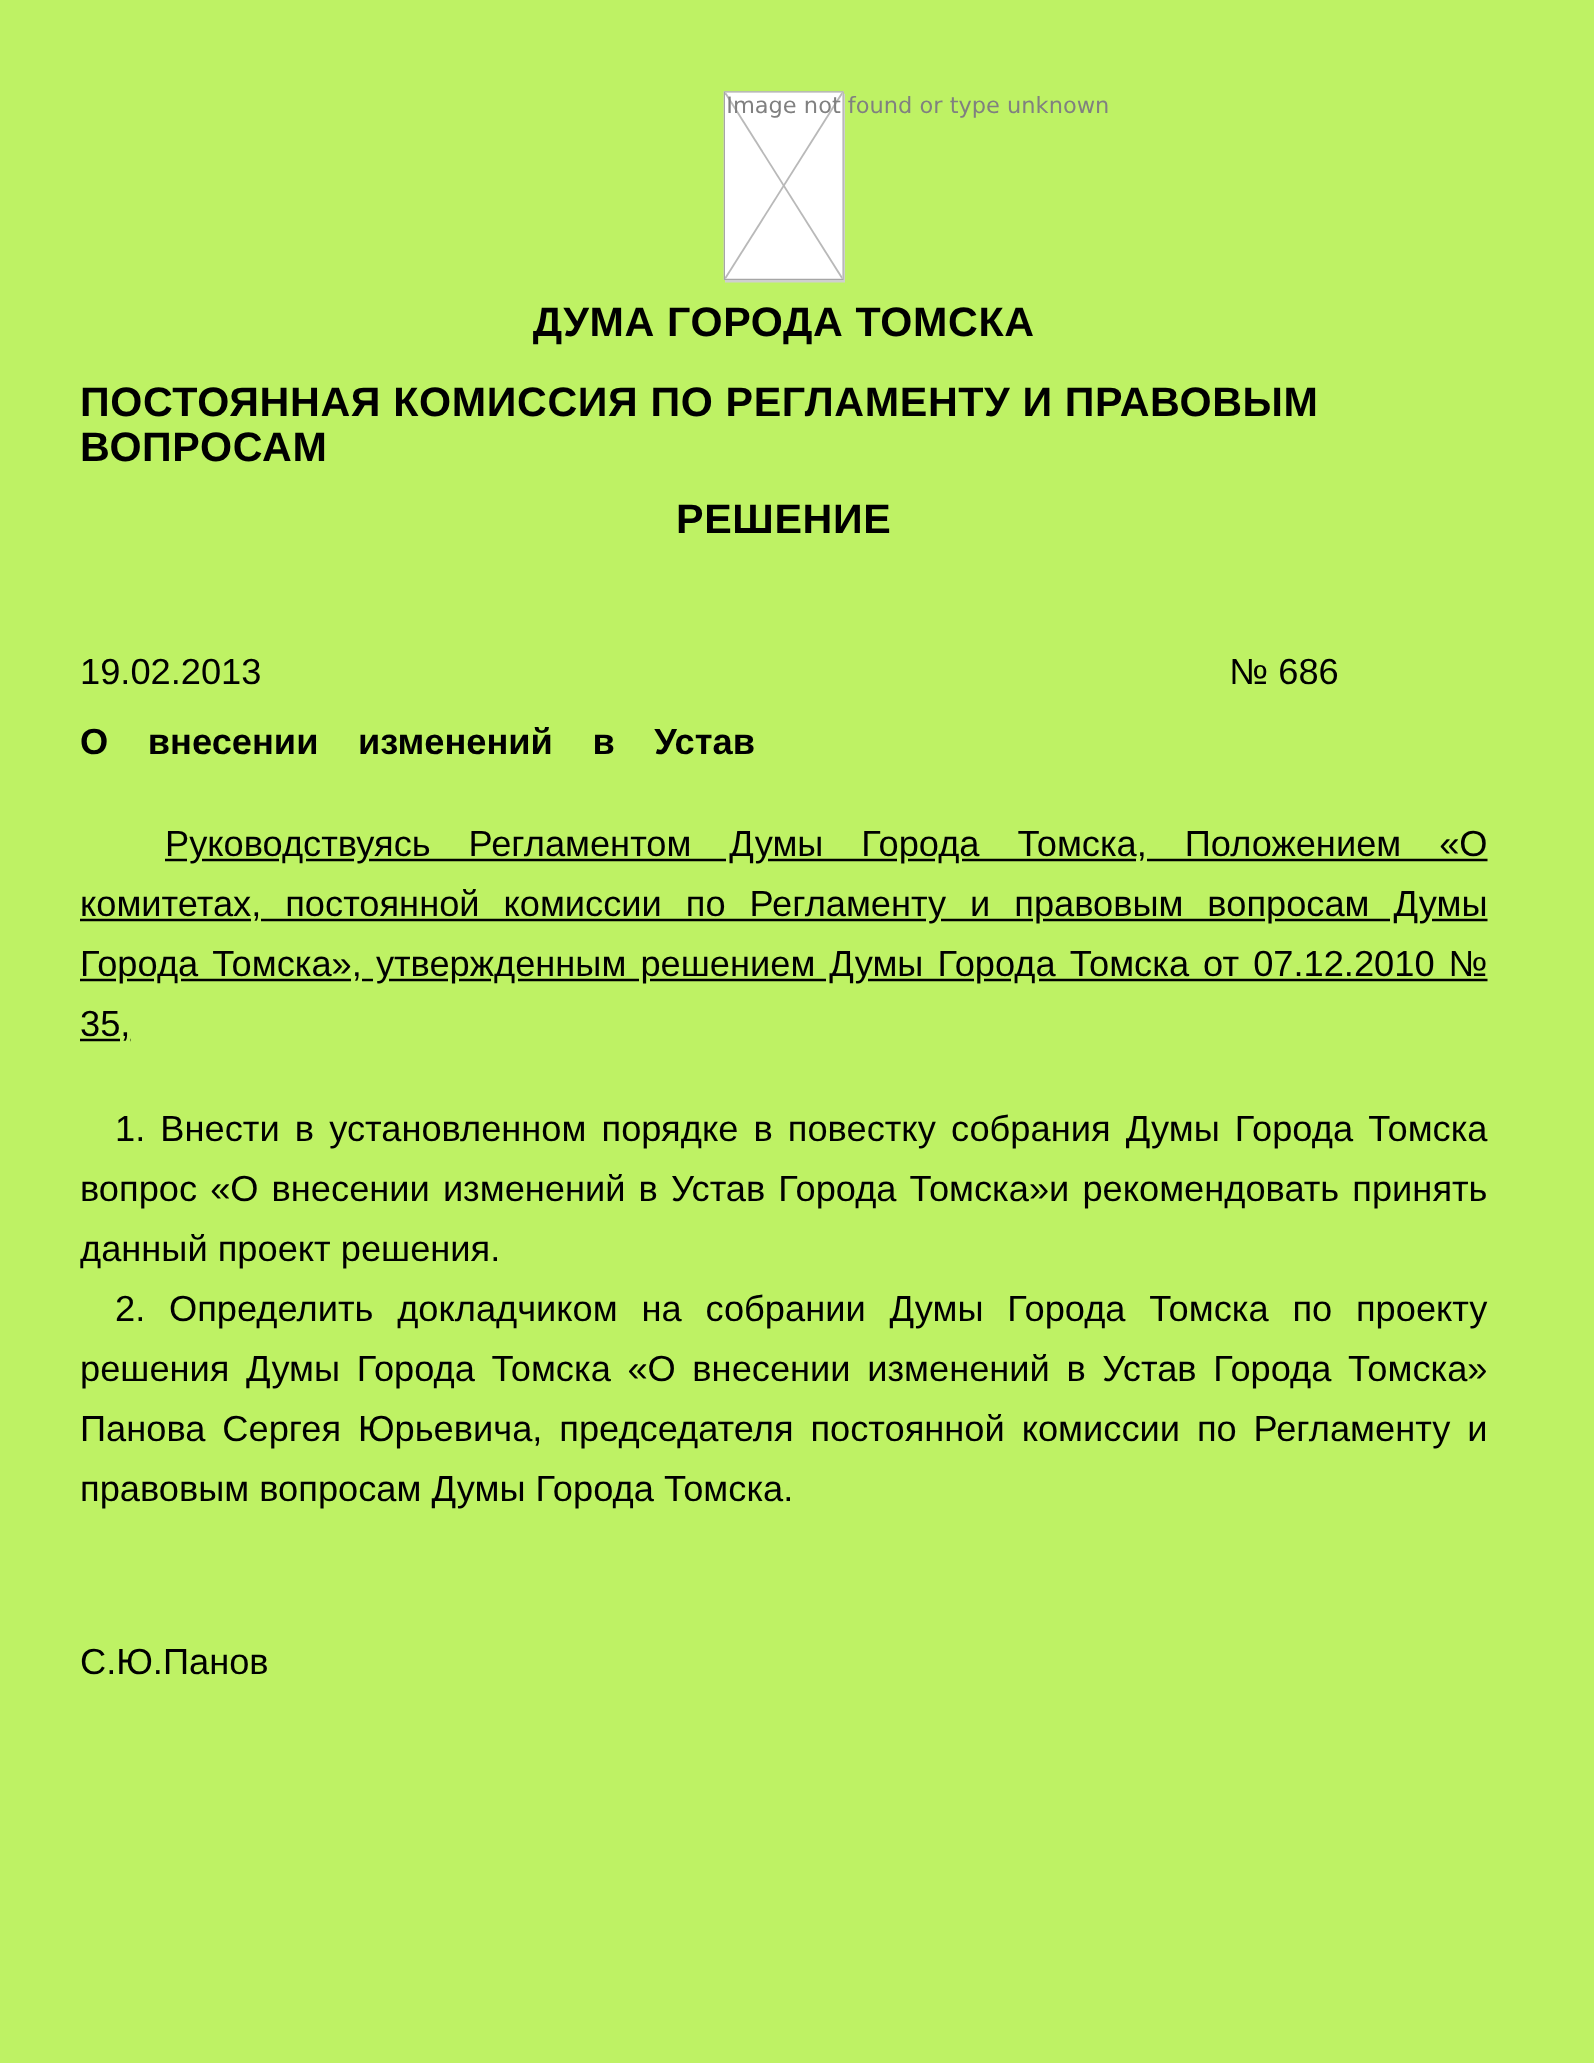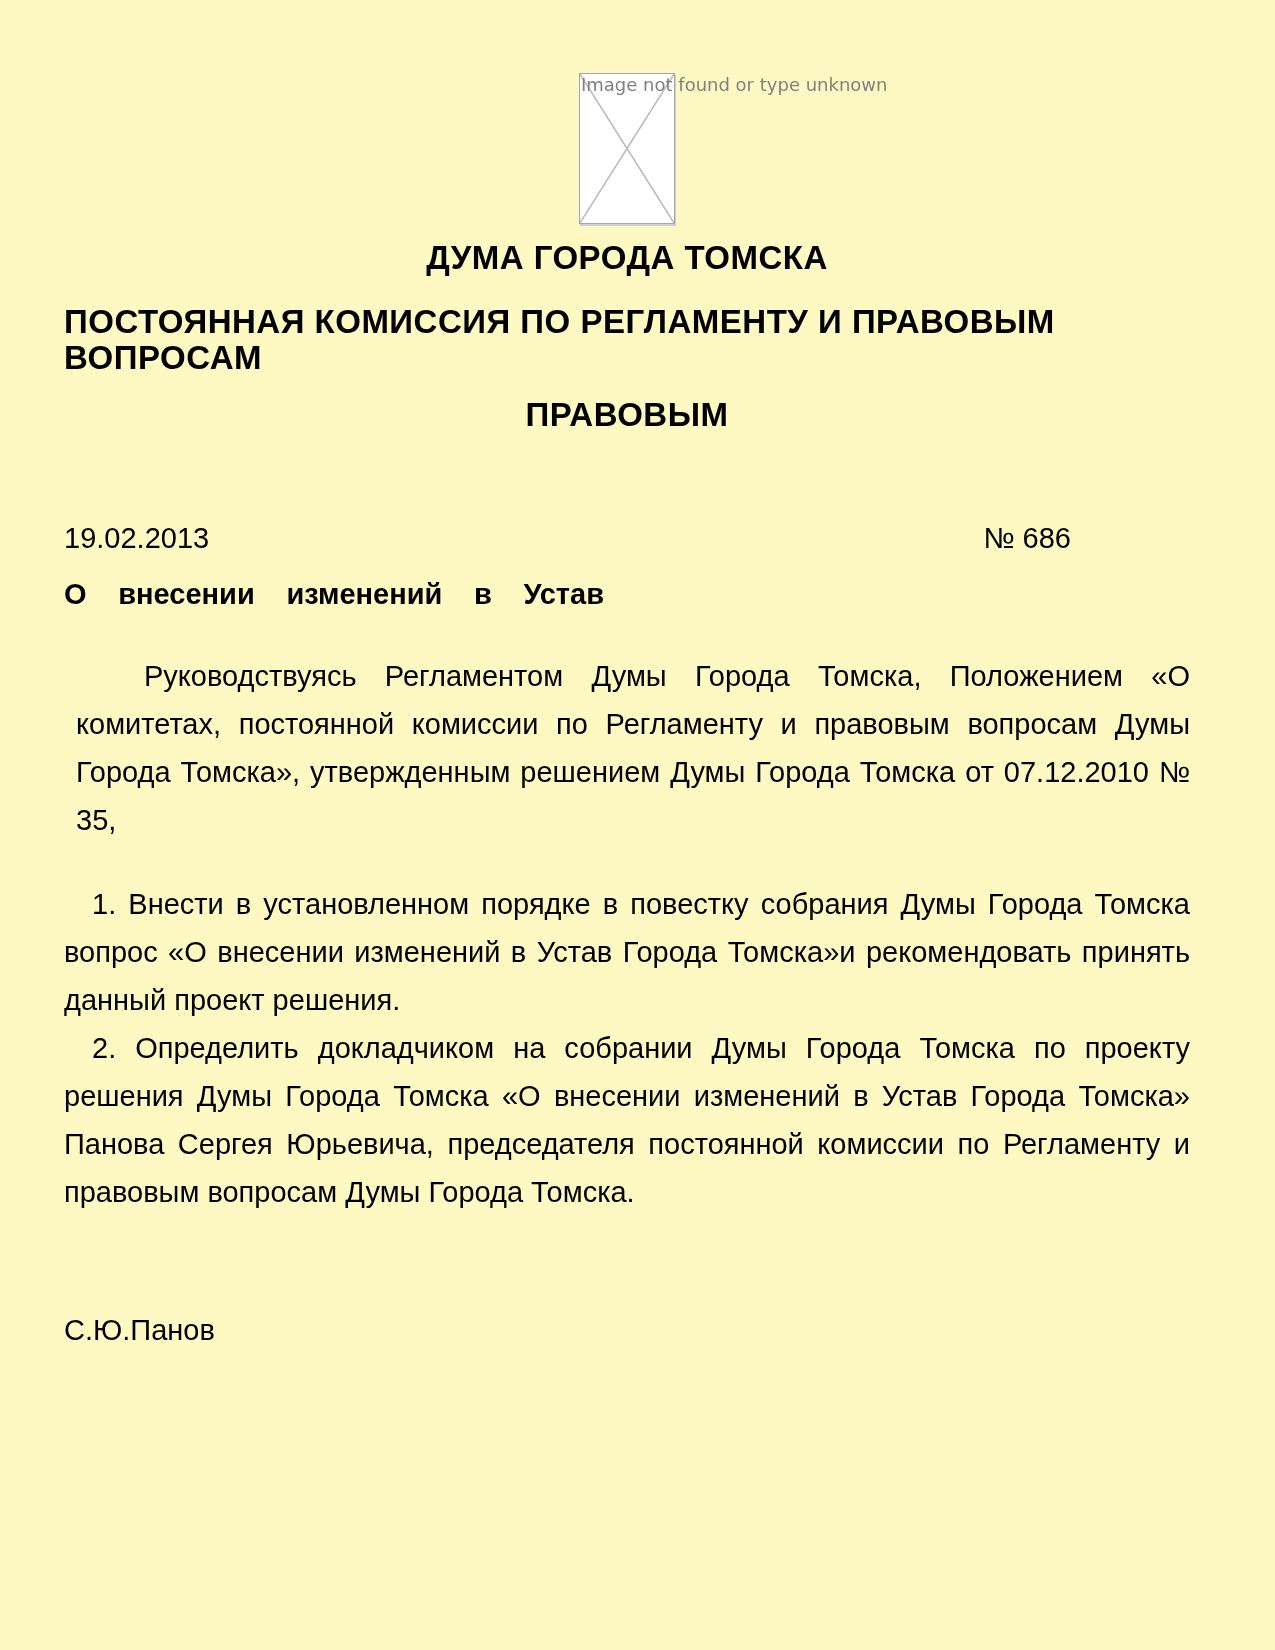--- a/index.html
+++ b/index.html
@@ -5,21 +5,21 @@
   html, body {
     margin: 0;
     padding: 0;
     background: #ffffff;
   }
   .page {
     position: relative;
     width: 1275px;
     height: 1650px;
     margin: 0 auto;
-    background: #fef9c3;
+    background: #bef264;
     box-sizing: border-box;
     padding: 0 85px 0 64px;
     overflow: hidden;
     font-family: "Liberation Sans", sans-serif;
     color: #000000;
   }
 
   
   .ph-wrap {
     position: relative;
@@ -95,25 +95,26 @@
     line-height: 48px;
   }
   .subject-line1 {
     text-align: justify;
     text-align-last: justify;
   }
   .subject-line2 { text-align: left; }
 
   
   .preamble {
-    margin: 34px 0 0 12px;
+    margin: 34px 0 0 0;
     font-size: 29px;
     line-height: 48px;
     text-align: justify;
     text-indent: 68px;
+    text-decoration: underline;
   }
   .resolved {
     margin: 30px 0 0 0;
     font-size: 29px;
     line-height: 48px;
     text-align: center;
   }
   .items { margin-top: 36px; }
   .item {
     margin: 0;
@@ -142,21 +143,21 @@
         <line x1="96" y1="0" x2="0" y2="151" stroke="#b9b9b9" stroke-width="1.5"></line>
       </svg>
     </div>
     <div class="ph-alt">Image not found or type unknown</div>
   </div>
 
   <div class="org">ДУМА ГОРОДА ТОМСКА</div>
 
   <div class="commission">ПОСТОЯННАЯ КОМИССИЯ ПО РЕГЛАМЕНТУ И ПРАВОВЫМ ВОПРОСАМ</div>
 
-  <div class="doc-type">ПРАВОВЫМ</div>
+  <div class="doc-type">РЕШЕНИЕ</div>
 
   <div class="meta-row">
     <span class="meta-date">19.02.2013</span>
     <span class="meta-number">№ 686</span>
   </div>
 
   <div class="subject">
     <div class="subject-line1">О внесении изменений в Устав</div>
   </div>
 

